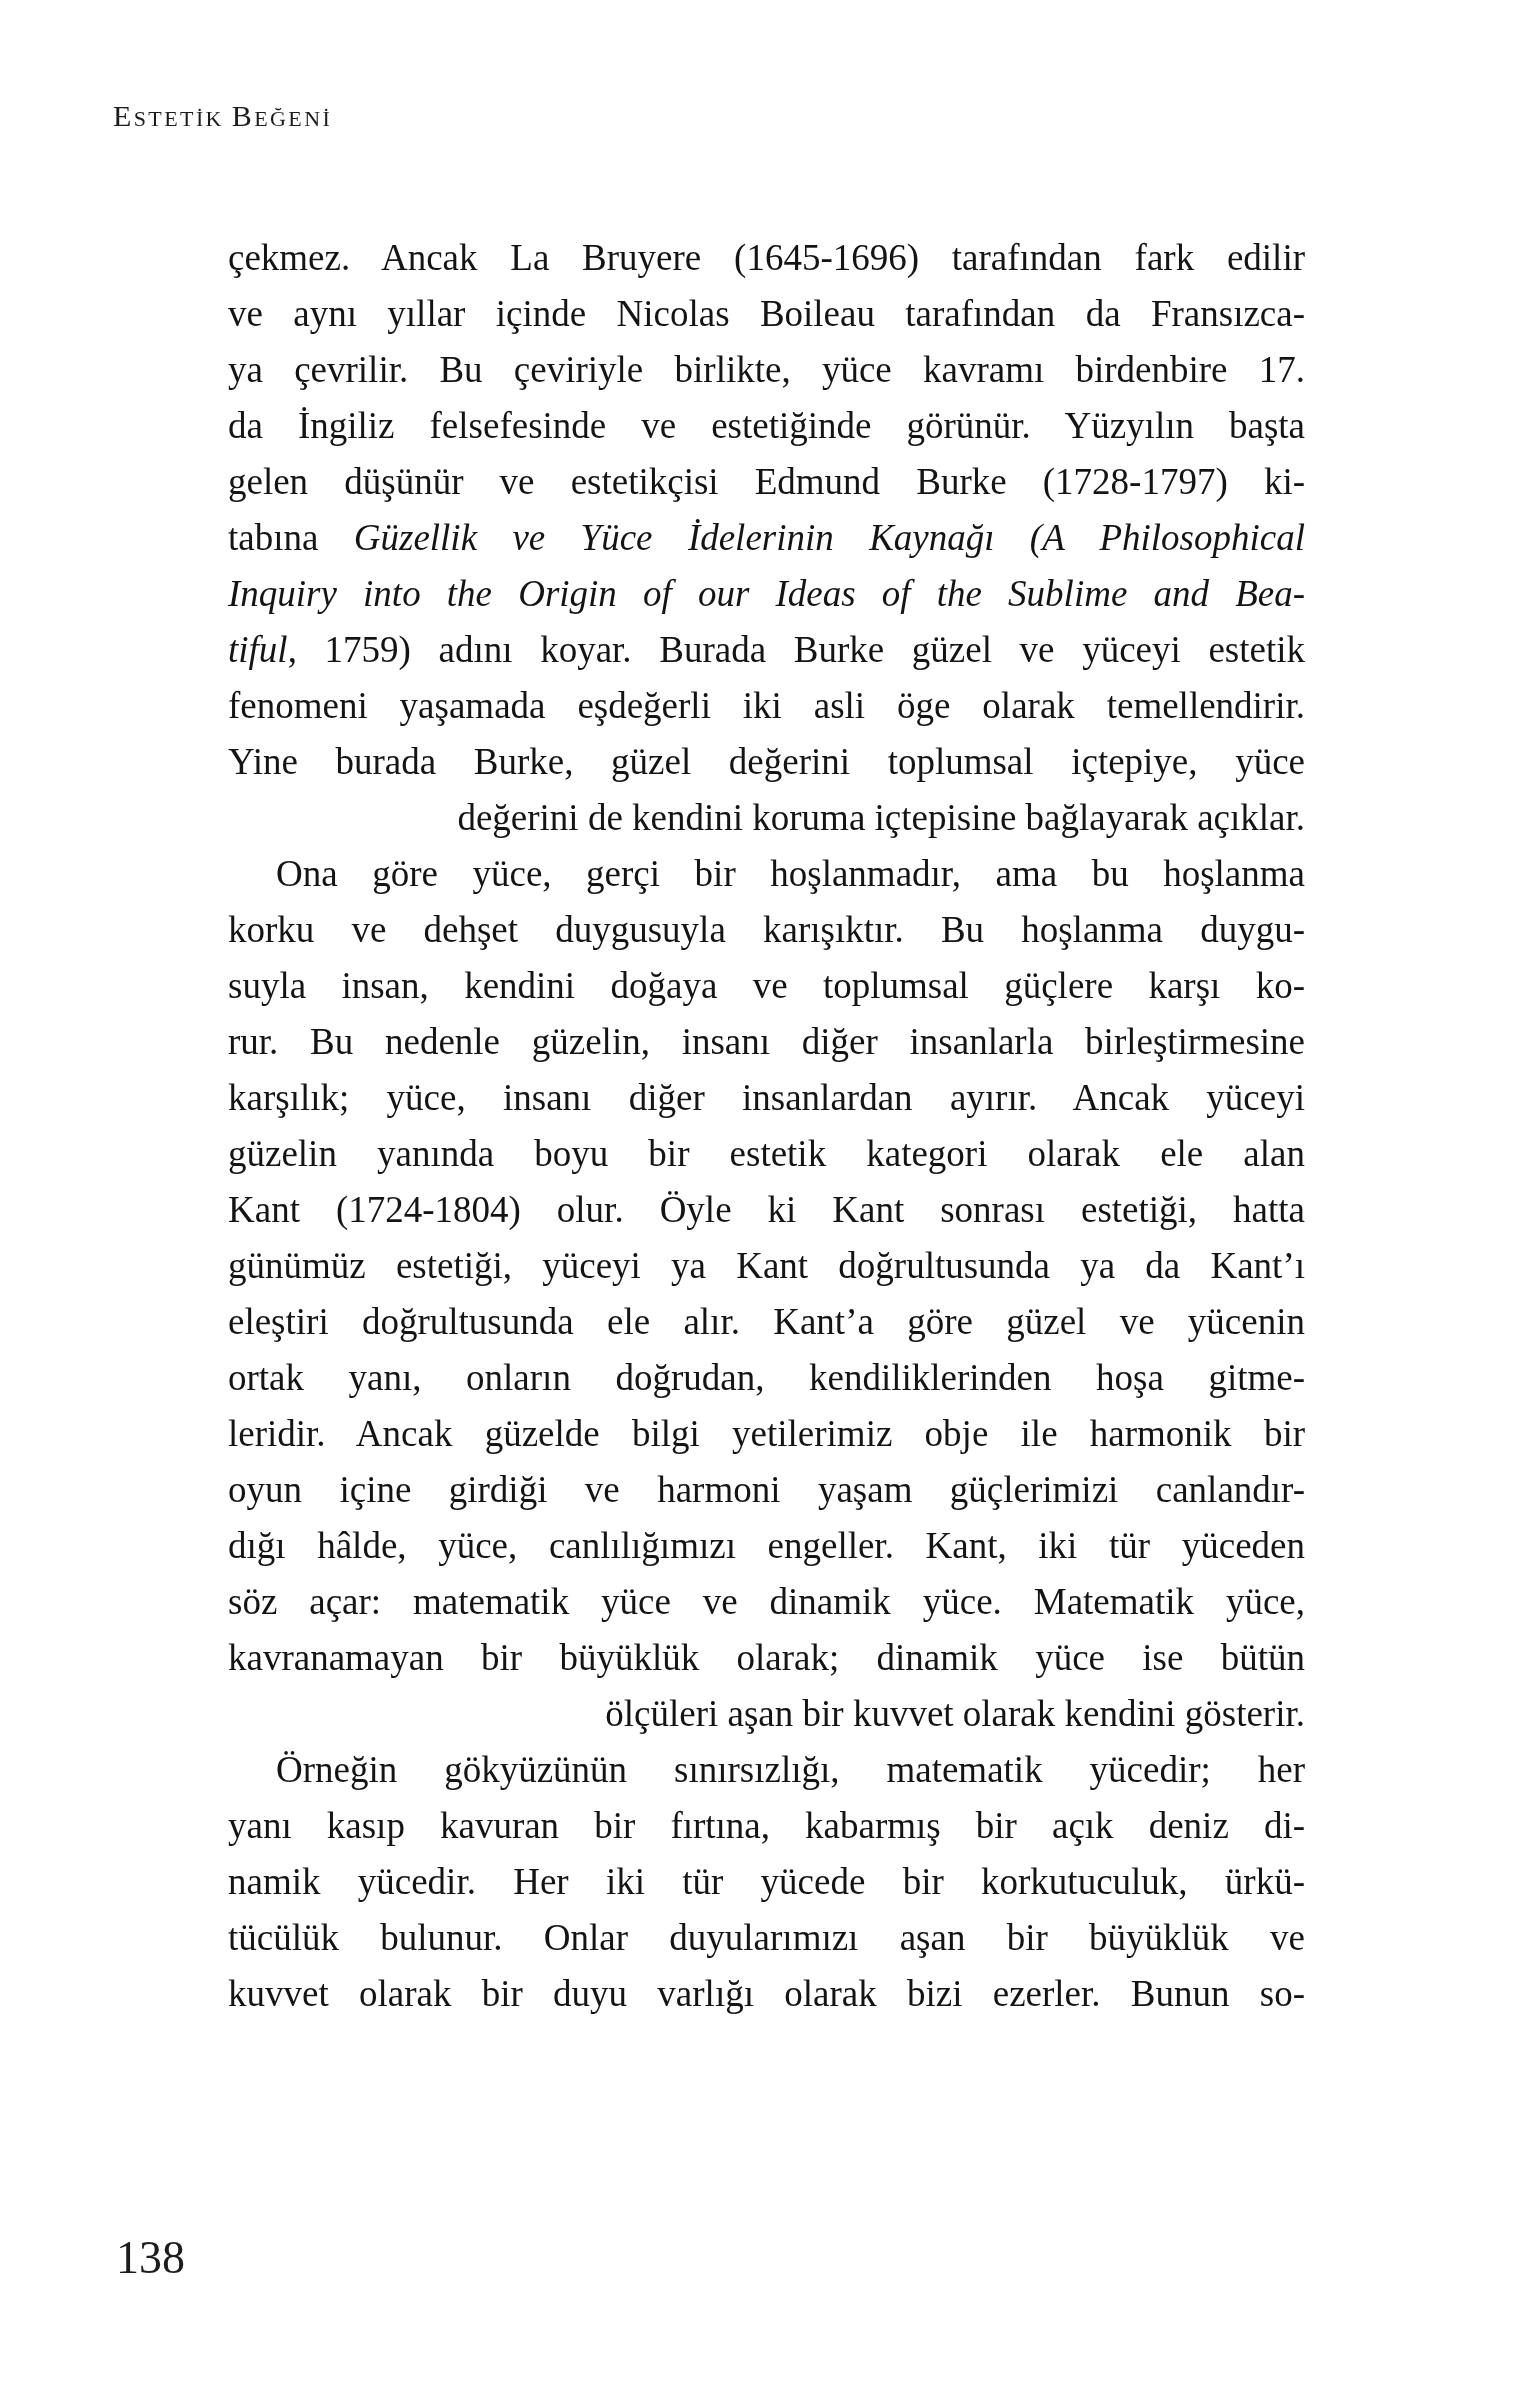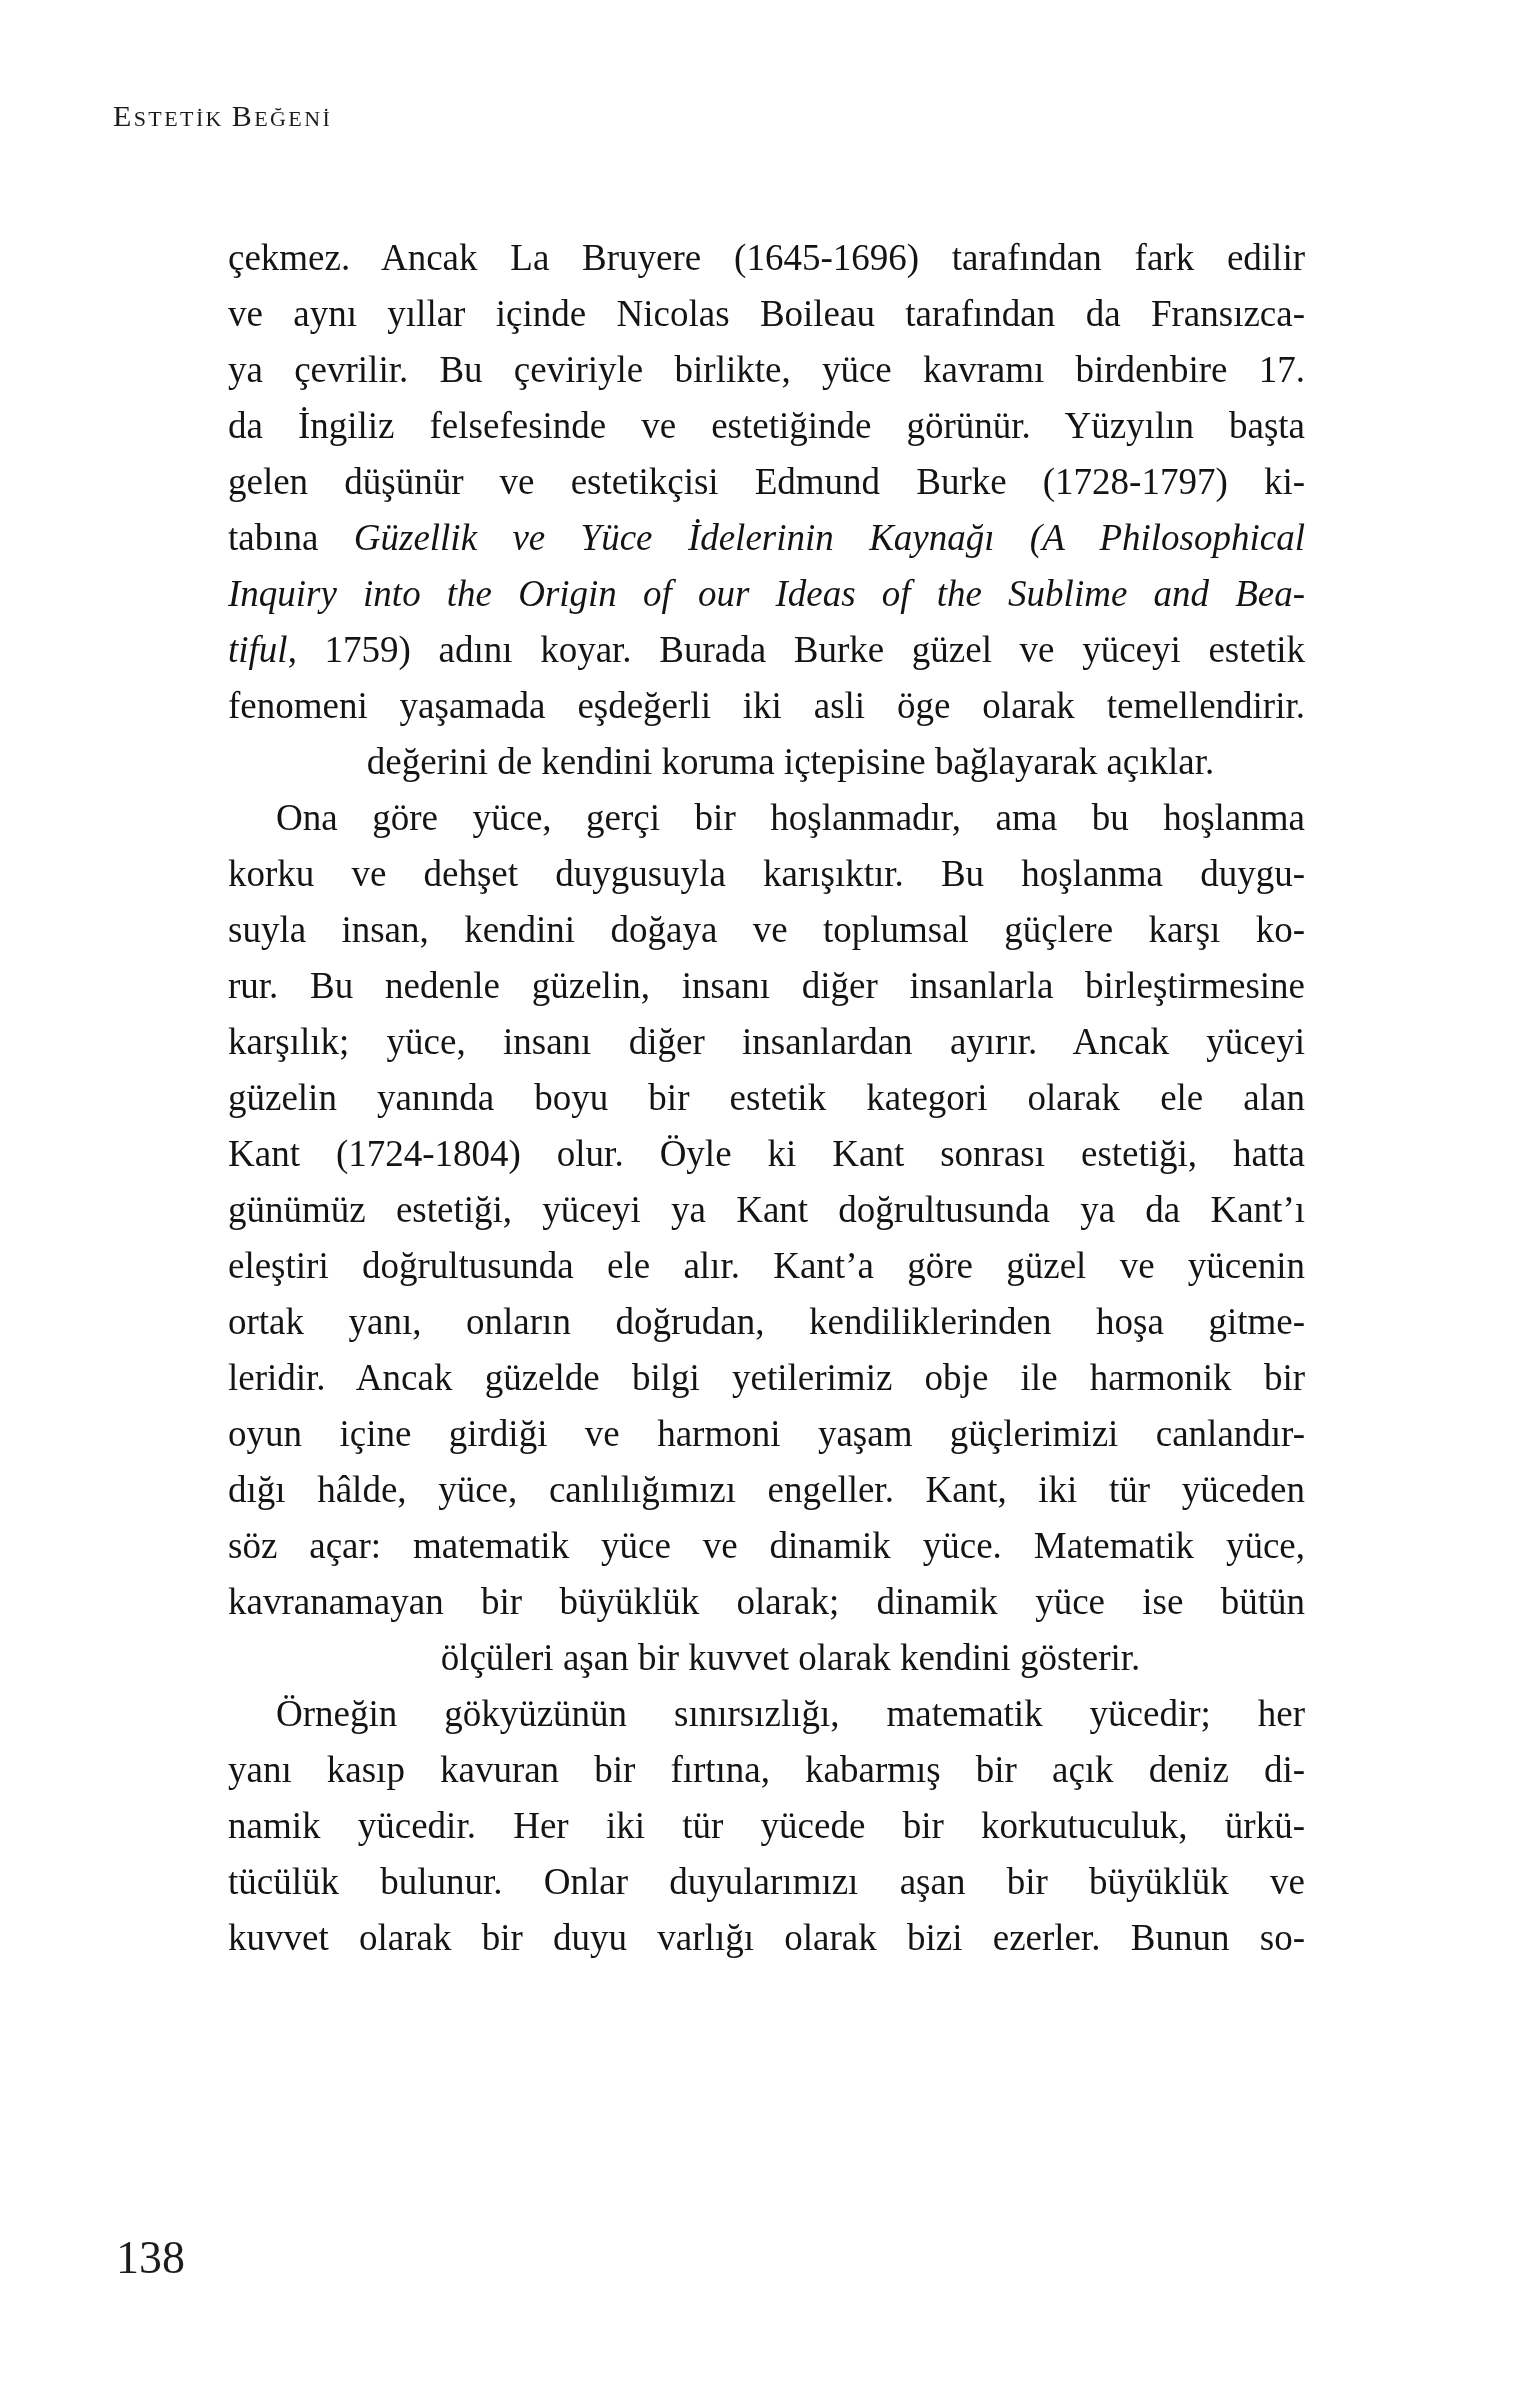--- a/index.html
+++ b/index.html
@@ -40,21 +40,21 @@
   }
   .line {
     height: 56px;
     overflow: visible;
   }
   .line.j {
     text-align: justify;
     text-align-last: justify;
   }
   .line.l {
-    text-align: center;
+    text-align: right;
     margin-left: 48px;
   }
   .line.ind {
     text-indent: 48px;
     font-family: Liberation Serif, serif;
   }
   .it { font-style: italic; }
   
   .page-number {
     position: absolute;
@@ -72,20 +72,21 @@
   <div class="body-block">
       <div class="line j"><span>çekmez. Ancak La Bruyere (1645-1696) tarafından fark edilir</span></div>
       <div class="line j"><span>ve aynı yıllar içinde Nicolas Boileau tarafından da Fransızca-</span></div>
       <div class="line j"><span>ya çevrilir. Bu çeviriyle birlikte, yüce kavramı birdenbire 17.</span></div>
       <div class="line j"><span>da İngiliz felsefesinde ve estetiğinde görünür. Yüzyılın başta</span></div>
       <div class="line j"><span>gelen düşünür ve estetikçisi Edmund Burke (1728-1797) ki-</span></div>
       <div class="line j"><span>tabına </span><span class="it">Güzellik ve Yüce İdelerinin Kaynağı (A Philosophical</span></div>
       <div class="line j"><span class="it">Inquiry into the Origin of our Ideas of the Sublime and Bea-</span></div>
       <div class="line j"><span class="it">tiful</span><span>, 1759) adını koyar. Burada Burke güzel ve yüceyi estetik</span></div>
       <div class="line j"><span>fenomeni yaşamada eşdeğerli iki asli öge olarak temellendirir.</span></div>
+      <div class="line j"><span>Yine burada Burke, güzel değerini toplumsal içtepiye, yüce</span></div>
       <div class="line l"><span>değerini de kendini koruma içtepisine bağlayarak açıklar.</span></div>
       <div class="line j ind"><span>Ona göre yüce, gerçi bir hoşlanmadır, ama bu hoşlanma</span></div>
       <div class="line j"><span>korku ve dehşet duygusuyla karışıktır. Bu hoşlanma duygu-</span></div>
       <div class="line j"><span>suyla insan, kendini doğaya ve toplumsal güçlere karşı ko-</span></div>
       <div class="line j"><span>rur. Bu nedenle güzelin, insanı diğer insanlarla birleştirmesine</span></div>
       <div class="line j"><span>karşılık; yüce, insanı diğer insanlardan ayırır. Ancak yüceyi</span></div>
       <div class="line j"><span>güzelin yanında boyu bir estetik kategori olarak ele alan</span></div>
       <div class="line j"><span>Kant (1724-1804) olur. Öyle ki Kant sonrası estetiği, hatta</span></div>
       <div class="line j"><span>günümüz estetiği, yüceyi ya Kant doğrultusunda ya da Kant’ı</span></div>
       <div class="line j"><span>eleştiri doğrultusunda ele alır. Kant’a göre güzel ve yücenin</span></div>

